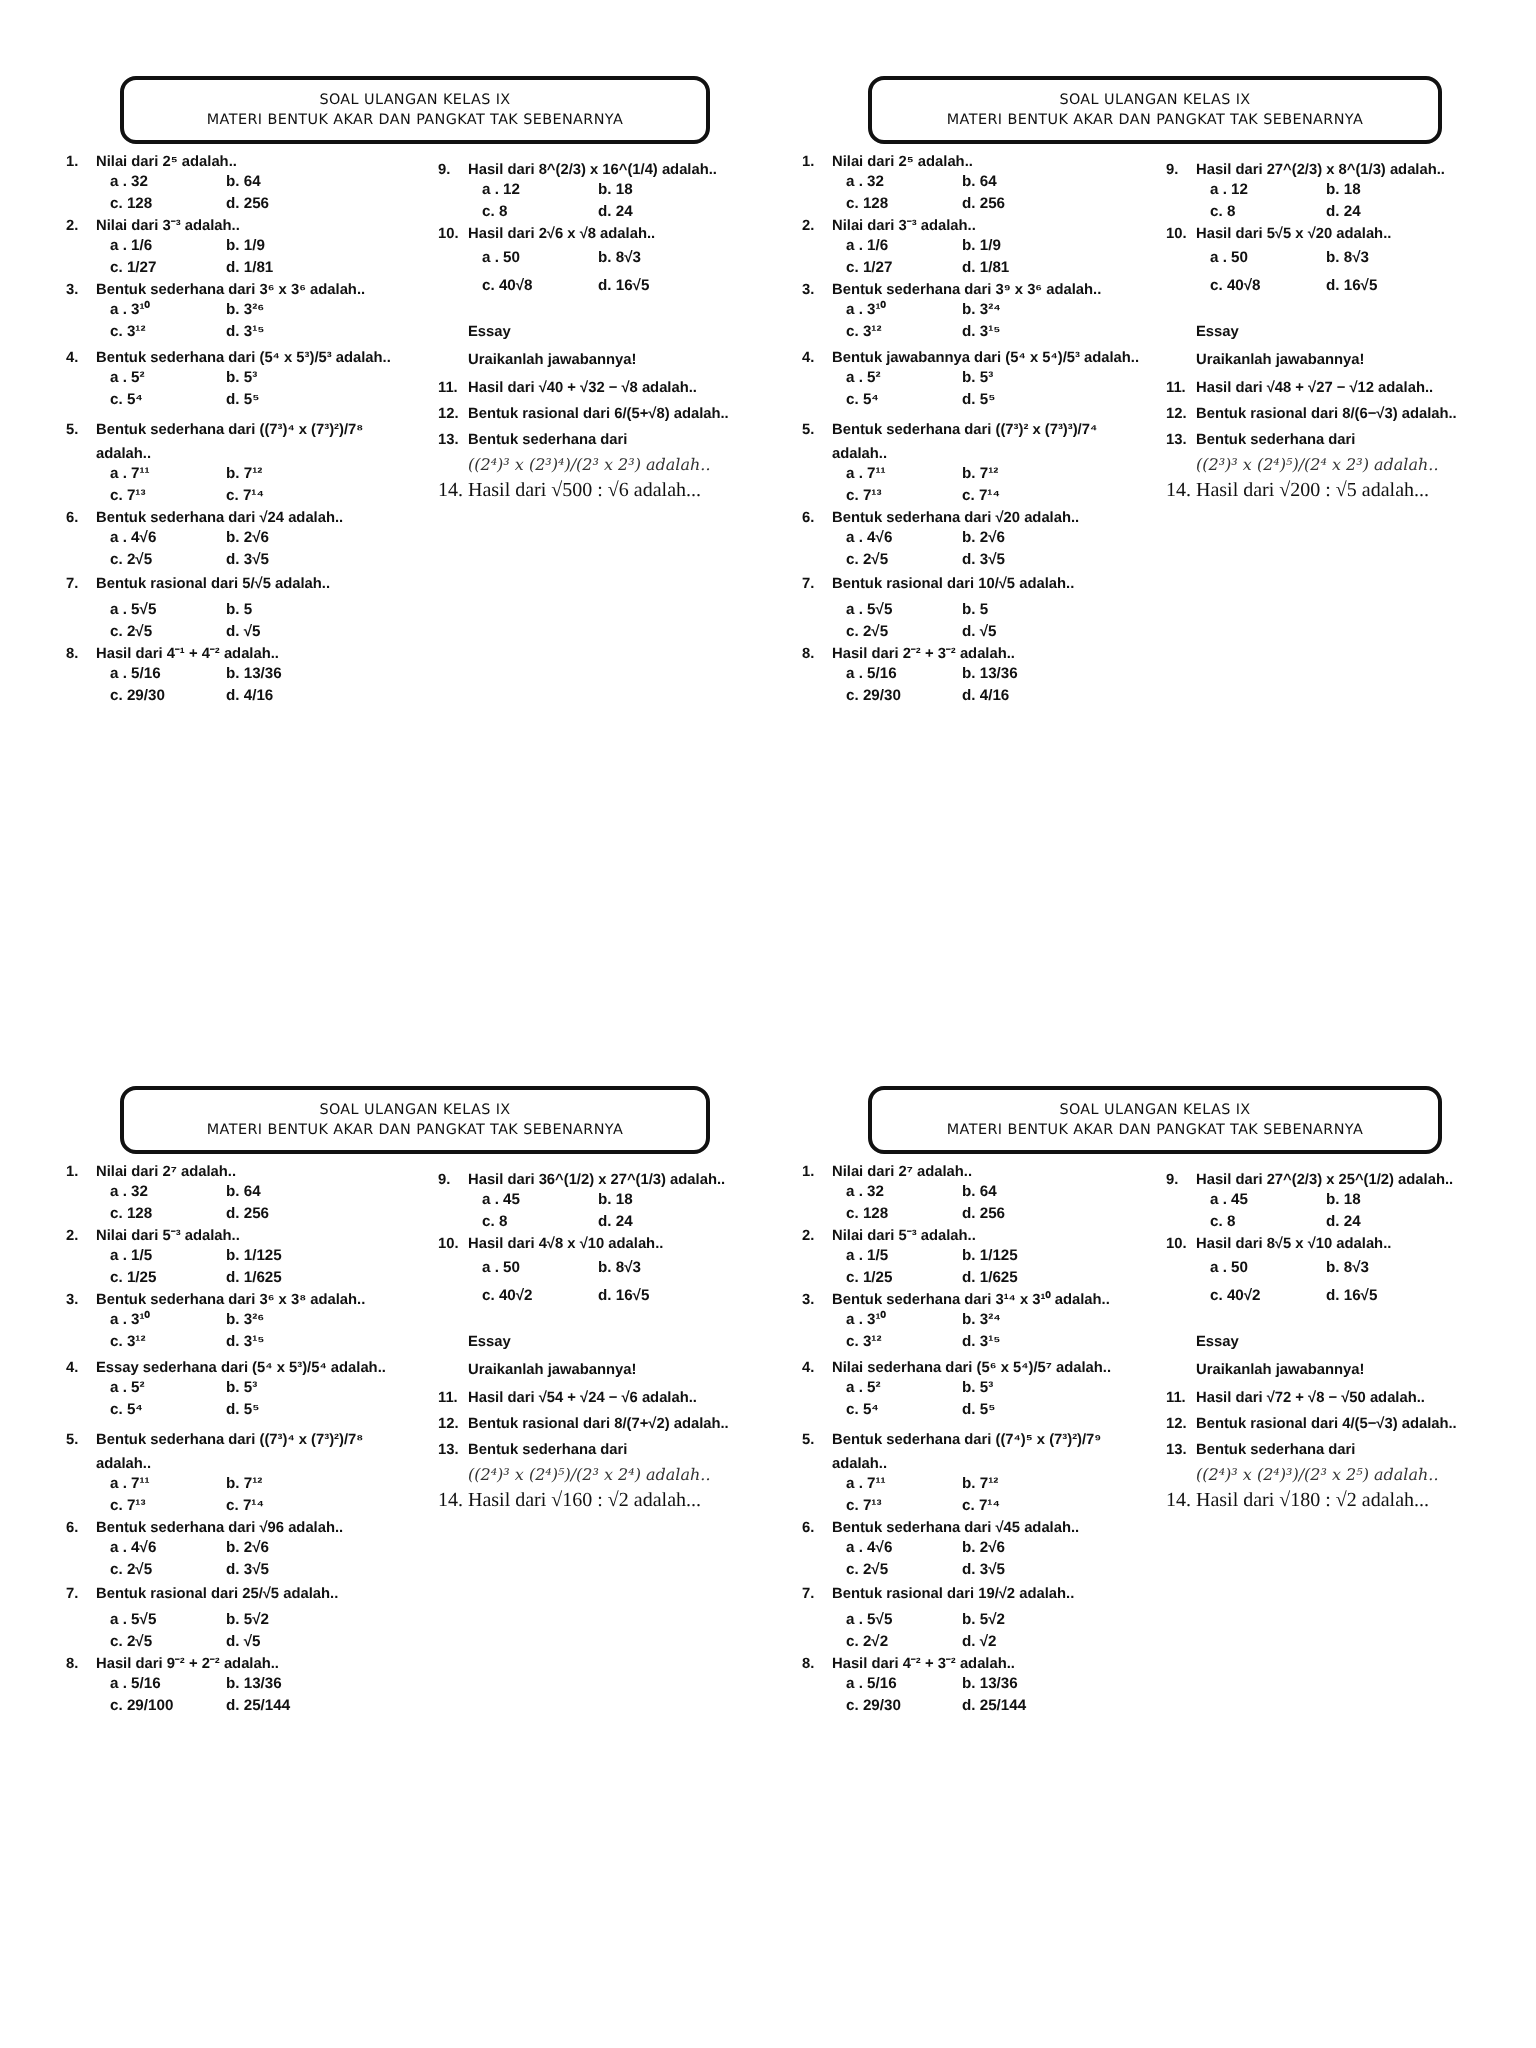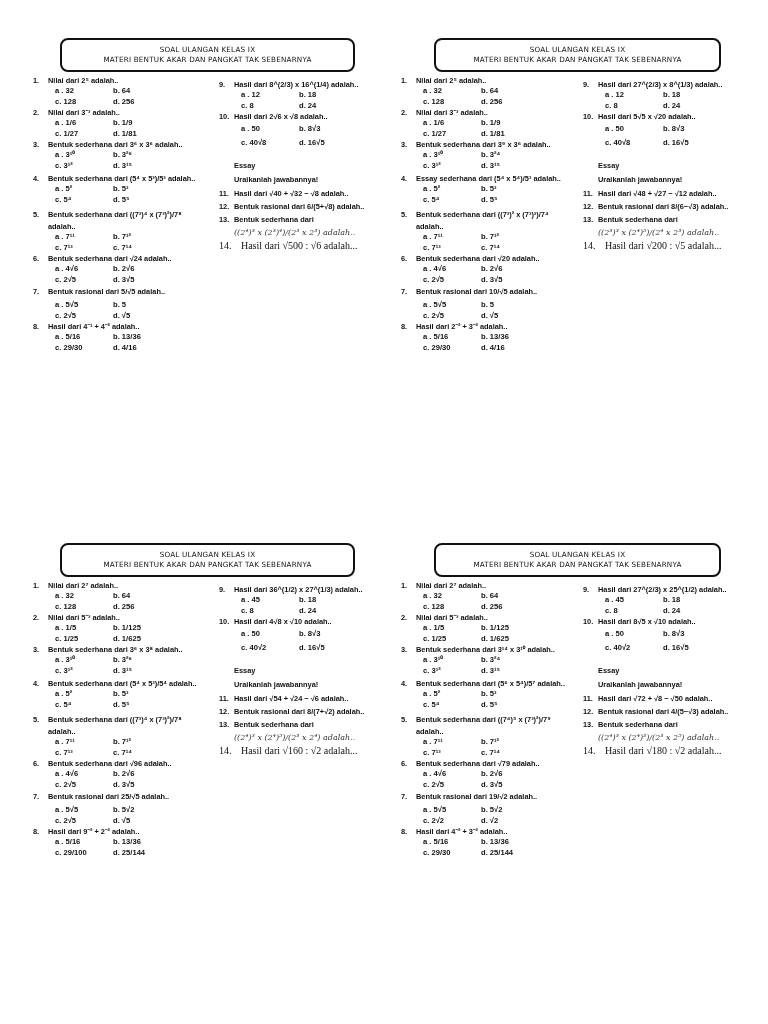--- a/index.html
+++ b/index.html
@@ -9,21 +9,21 @@
   .title-box { position:absolute; top:8px; height:34px; border:2px solid #111; border-radius:8px;
                text-align:center; font-family:"DejaVu Sans", sans-serif; font-size:7.2px; line-height:10px;
                padding-top:5px; box-sizing:border-box; letter-spacing:0.2px; }
   .col { position:absolute; top:46px; font-size:7.4px; line-height:9px; font-weight:bold; }
   .q { position:relative; padding-left:15px; margin-bottom:1px; white-space:nowrap; }
   .q .num { position:absolute; left:0; top:0; }
   .opts { display:grid; grid-template-columns:58px 60px; padding-left:22px; row-gap:2px; margin:1px 0 2px 0; }
   .opt { white-space:nowrap; font-size:7.6px; }
   .math { font-family:"DejaVu Serif", serif; font-weight:normal; font-style:italic; color:#333; font-size:8px; }
   .gap { height:12px; }
-  .serif14 { font-family:"Liberation Serif", serif; font-weight:normal; font-size:10px;text-align:center; }
+  .serif14 { font-family:"Liberation Serif", serif; font-weight:normal; font-size:10px; }
 </style>
 </head>
 <body>
 
 <div id="root">
   <div class="sheet" style="left: 0px; top: 30px;">
     <div class="title-box" style="left: 60px; width: 295px;">
       <div>SOAL ULANGAN KELAS IX</div>
       <div>MATERI BENTUK AKAR DAN PANGKAT TAK SEBENARNYA</div>
     </div>
@@ -148,21 +148,21 @@
       </div>
 
       <div class="q"><span class="num">3.</span><span>Bentuk sederhana dari 3⁹ x 3⁶ adalah..</span></div>
       <div class="opts">
         <span class="opt">a . 3¹⁰</span>
           <span class="opt">b. 3²⁴</span>
         <span class="opt">c. 3¹²</span>
           <span class="opt">d. 3¹⁵</span>
       </div>
 
-      <div class="q" style="margin-top:4px"><span class="num">4.</span><span>Essay sederhana dari (5⁴ x 5⁴)/5³ adalah..</span></div>
+      <div class="q" style="margin-top:4px"><span class="num">4.</span><span>Bentuk jawabannya dari (5⁴ x 5⁴)/5³ adalah..</span></div>
       <div class="opts">
         <span class="opt">a . 5²</span>
           <span class="opt">b. 5³</span>
         <span class="opt">c. 5⁴</span>
           <span class="opt">d. 5⁵</span>
       </div>
 
       <div class="q" style="margin-top:6px"><span class="num">5.</span><span>Bentuk sederhana dari ((7³)² x (7³)³)/7⁴</span></div>
       <div class="q" style="margin-top:3px"><span>adalah..</span></div>
       <div class="opts">
@@ -250,21 +250,21 @@
       </div>
 
       <div class="q"><span class="num">3.</span><span>Bentuk sederhana dari 3⁶ x 3⁸ adalah..</span></div>
       <div class="opts">
         <span class="opt">a . 3¹⁰</span>
           <span class="opt">b. 3²⁶</span>
         <span class="opt">c. 3¹²</span>
           <span class="opt">d. 3¹⁵</span>
       </div>
 
-      <div class="q" style="margin-top:4px"><span class="num">4.</span><span>Bentuk sederhana dari (5⁴ x 5³)/5⁴ adalah..</span></div>
+      <div class="q" style="margin-top:4px"><span class="num">4.</span><span>Essay sederhana dari (5⁴ x 5³)/5⁴ adalah..</span></div>
       <div class="opts">
         <span class="opt">a . 5²</span>
           <span class="opt">b. 5³</span>
         <span class="opt">c. 5⁴</span>
           <span class="opt">d. 5⁵</span>
       </div>
 
       <div class="q" style="margin-top:6px"><span class="num">5.</span><span>Bentuk sederhana dari ((7³)⁴ x (7³)²)/7⁸</span></div>
       <div class="q" style="margin-top:3px"><span>adalah..</span></div>
       <div class="opts">
@@ -352,38 +352,38 @@
       </div>
 
       <div class="q"><span class="num">3.</span><span>Bentuk sederhana dari 3¹⁴ x 3¹⁰ adalah..</span></div>
       <div class="opts">
         <span class="opt">a . 3¹⁰</span>
           <span class="opt">b. 3²⁴</span>
         <span class="opt">c. 3¹²</span>
           <span class="opt">d. 3¹⁵</span>
       </div>
 
-      <div class="q" style="margin-top:4px"><span class="num">4.</span><span>Bentuk sederhana dari (5⁶ x 5⁴)/5⁷ adalah..</span></div>
+      <div class="q" style="margin-top:4px"><span class="num">4.</span><span>Nilai sederhana dari (5⁶ x 5⁴)/5⁷ adalah..</span></div>
       <div class="opts">
         <span class="opt">a . 5²</span>
           <span class="opt">b. 5³</span>
         <span class="opt">c. 5⁴</span>
           <span class="opt">d. 5⁵</span>
       </div>
 
       <div class="q" style="margin-top:6px"><span class="num">5.</span><span>Bentuk sederhana dari ((7⁴)⁵ x (7³)²)/7⁹</span></div>
       <div class="q" style="margin-top:3px"><span>adalah..</span></div>
       <div class="opts">
         <span class="opt">a . 7¹¹</span>
           <span class="opt">b. 7¹²</span>
         <span class="opt">c. 7¹³</span>
           <span class="opt">c. 7¹⁴</span>
       </div>
 
-      <div class="q"><span class="num">6.</span><span>Bentuk sederhana dari √79 adalah..</span></div>
+      <div class="q"><span class="num">6.</span><span>Bentuk sederhana dari √45 adalah..</span></div>
       <div class="opts">
         <span class="opt">a . 4√6</span>
           <span class="opt">b. 2√6</span>
         <span class="opt">c. 2√5</span>
           <span class="opt">d. 3√5</span>
       </div>
 
       <div class="q" style="margin-top:3px"><span class="num">7.</span><span>Bentuk rasional dari 19/√2 adalah..</span></div>
       <div class="opts" style="margin-top:4px">
         <span class="opt">a . 5√5</span>

